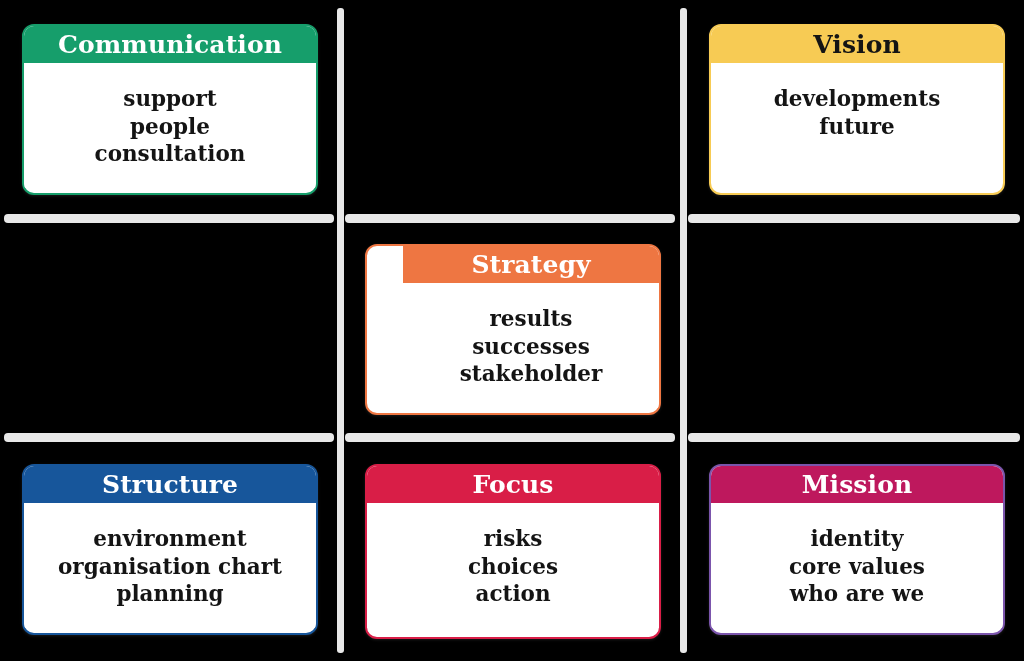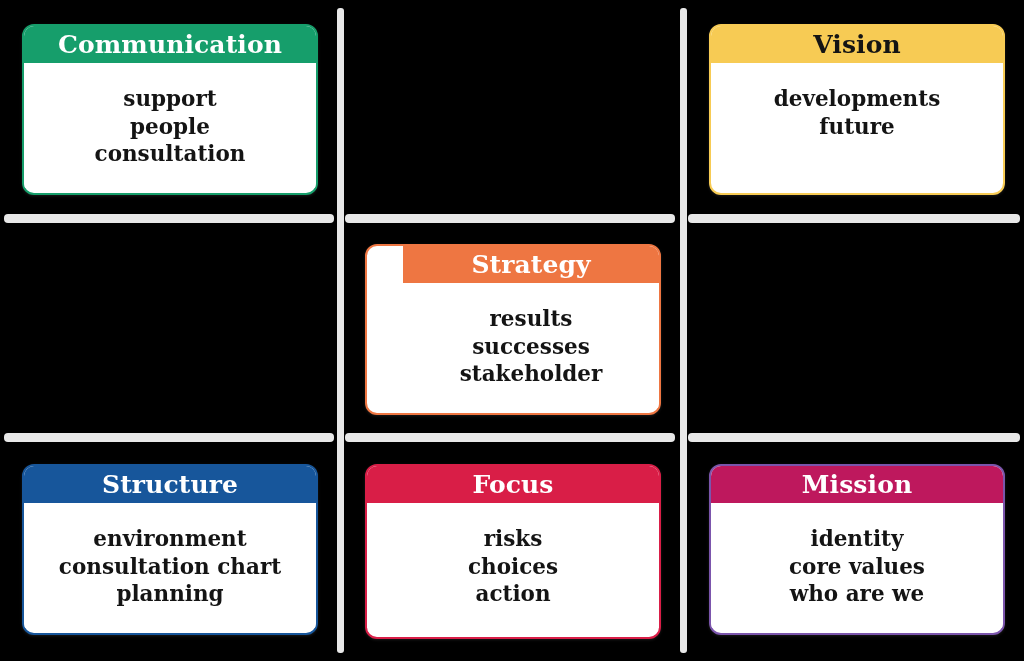--- a/index.html
+++ b/index.html
@@ -121,21 +121,21 @@
       <span class="line">results</span>
       <span class="line">successes</span>
       <span class="line">stakeholder</span>
     </div>
   </div>
 
   <div class="card" id="card-structure" style="border-color: rgb(23, 86, 155);">
     <div class="card-header" style="background: rgb(23, 86, 155); color: rgb(255, 255, 255);">Structure</div>
     <div class="card-body">
       <span class="line">environment</span>
-      <span class="line">consultation chart</span>
+      <span class="line">organisation chart</span>
       <span class="line">planning</span>
     </div>
   </div>
 
   <div class="card" id="card-focus" style="border-color: rgb(217, 30, 71);">
     <div class="card-header" style="background: rgb(217, 30, 71); color: rgb(255, 255, 255);">Focus</div>
     <div class="card-body">
       <span class="line">risks</span>
       <span class="line">choices</span>
       <span class="line">action</span>

